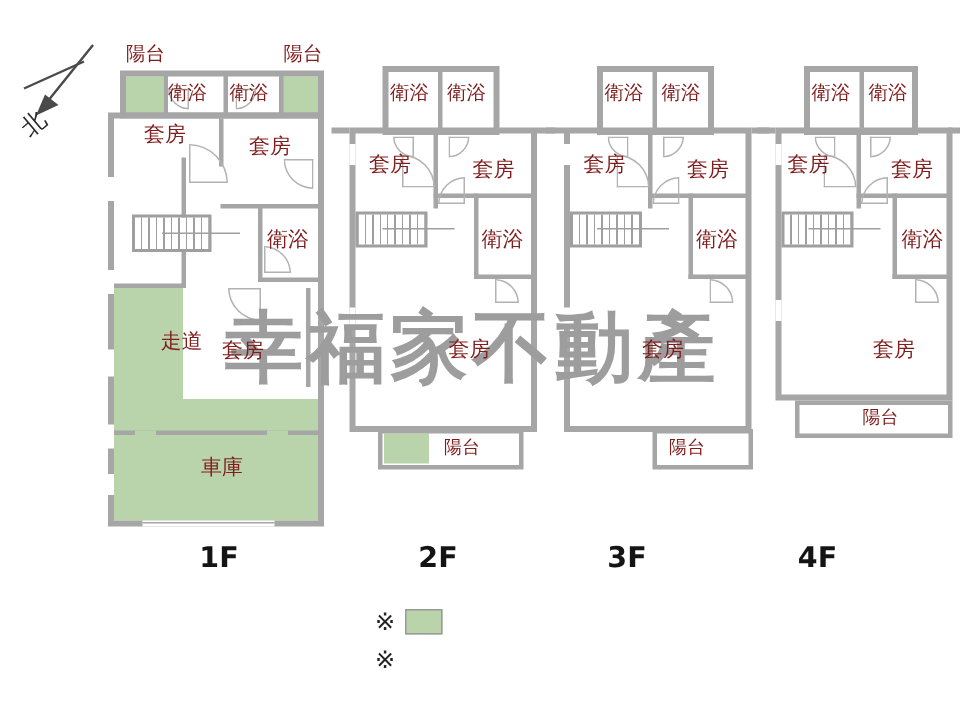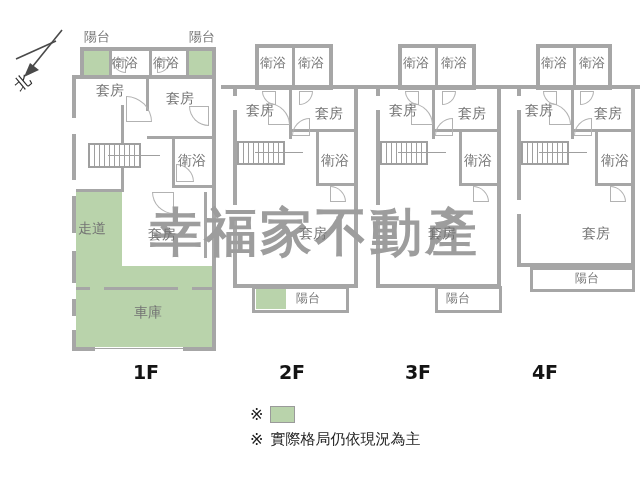--- a/index.html
+++ b/index.html
@@ -15,21 +15,21 @@
   .gap   { position:absolute; background:#ffffff; z-index:3; }
   .gline { position:absolute; background:#a6a6a6; z-index:4; }
   .green { position:absolute; background:#b9d3ab; z-index:1; }
   .stairs{ position:absolute; border:2px solid #9f9f9f; box-sizing:border-box; z-index:2;
            background:repeating-linear-gradient(90deg,#ffffff 0 4px,#9f9f9f 4px 5px); }
   .sline { position:absolute; height:1px; background:#9f9f9f; z-index:3; }
   .arc   { position:absolute; border:1px solid #b2b2b2; box-sizing:border-box; background:transparent; z-index:2; }
   .tl { border-radius:100% 0 0 0; } .tr { border-radius:0 100% 0 0; }
   .br { border-radius:0 0 100% 0; } .bl { border-radius:0 0 0 100%; }
   
-  .lbl   { position:absolute; z-index:8; white-space:nowrap; font-size:14px; color:#737373; line-height:1;text-align:right; }
+  .lbl   { position:absolute; z-index:8; white-space:nowrap; font-size:14px; color:#7f1d1d; line-height:1;text-align:right; }
   .lbl.s13 { font-size:13px; }
   .lbl.s12 { font-size:12px; }
   .flabel{ position:absolute; z-index:8; width:44px; text-align:center; font-size:19px; font-weight:600; color:#141414; }
   .wmark { position:absolute; z-index:6; font-size:52px; font-weight:700; letter-spacing:3px;
            color:#9d9d9d; line-height:1; white-space:nowrap; }
   .legend-row { position:absolute; z-index:8; display:flex; align-items:center; gap:7px;
                 font-size:15px; color:#222; }
   .swatch { width:25px; height:17px; background:#b9d3ab; border:1px solid #9a9a9a; box-sizing:border-box; }
   .bullet { font-size:16px; }
 </style>
@@ -89,21 +89,21 @@
     <div class="arc tr" style="left:176px;top:164px;width:18px;height:18px;"></div>
     <div class="arc bl" style="left:152px;top:192px;width:22px;height:22px;"></div>
 
     <div class="lbl s13" style="left:84px;top:30px;">陽台</div>
     <div class="lbl s13" style="left:189px;top:30px;">陽台</div>
     <div class="lbl s13" style="left:112px;top:56px;">衛浴</div>
     <div class="lbl s13" style="left:153px;top:56px;">衛浴</div>
     <div class="lbl" style="left:96px;top:83px;">套房</div>
     <div class="lbl" style="left:166px;top:91px;">套房</div>
     <div class="lbl" style="left:178px;top:153px;">衛浴</div>
-    <div class="lbl" style="left:78px;top:221px;">走道</div>
+    <div class="lbl" style="left:107px;top:221px;">走道</div>
     <div class="lbl" style="left:148px;top:227px;">套房</div>
     <div class="lbl" style="left:134px;top:305px;">車庫</div>
     <div class="flabel" style="left:124px;top:361px;">1F</div>
   </div>
 
   <div>
     <div class="green" style="left:256px;top:289px;width:30px;height:20px;"></div>
     <div class="obox" style="left:255px;top:44px;width:78px;height:46px;"></div>
     <div class="obox" style="left:233px;top:85px;width:125px;height:203px;"></div>
     <div class="obox3" style="left:252px;top:286px;width:97px;height:27px;"></div>
@@ -194,16 +194,15 @@
   </div>
 
   <div class="wmark" style="left:150px;top:206px;">幸福家不動產</div>
 
   <div class="legend-row" style="left:250px;top:405px;">
     <span class="bullet">※</span>
     <span class="swatch"></span>
   </div>
   <div class="legend-row" style="left:250px;top:430px;">
     <span class="bullet">※</span>
-    <span>實際格局仍依現況為主</span>
   </div>
 
 </div>
 
 </body></html>

